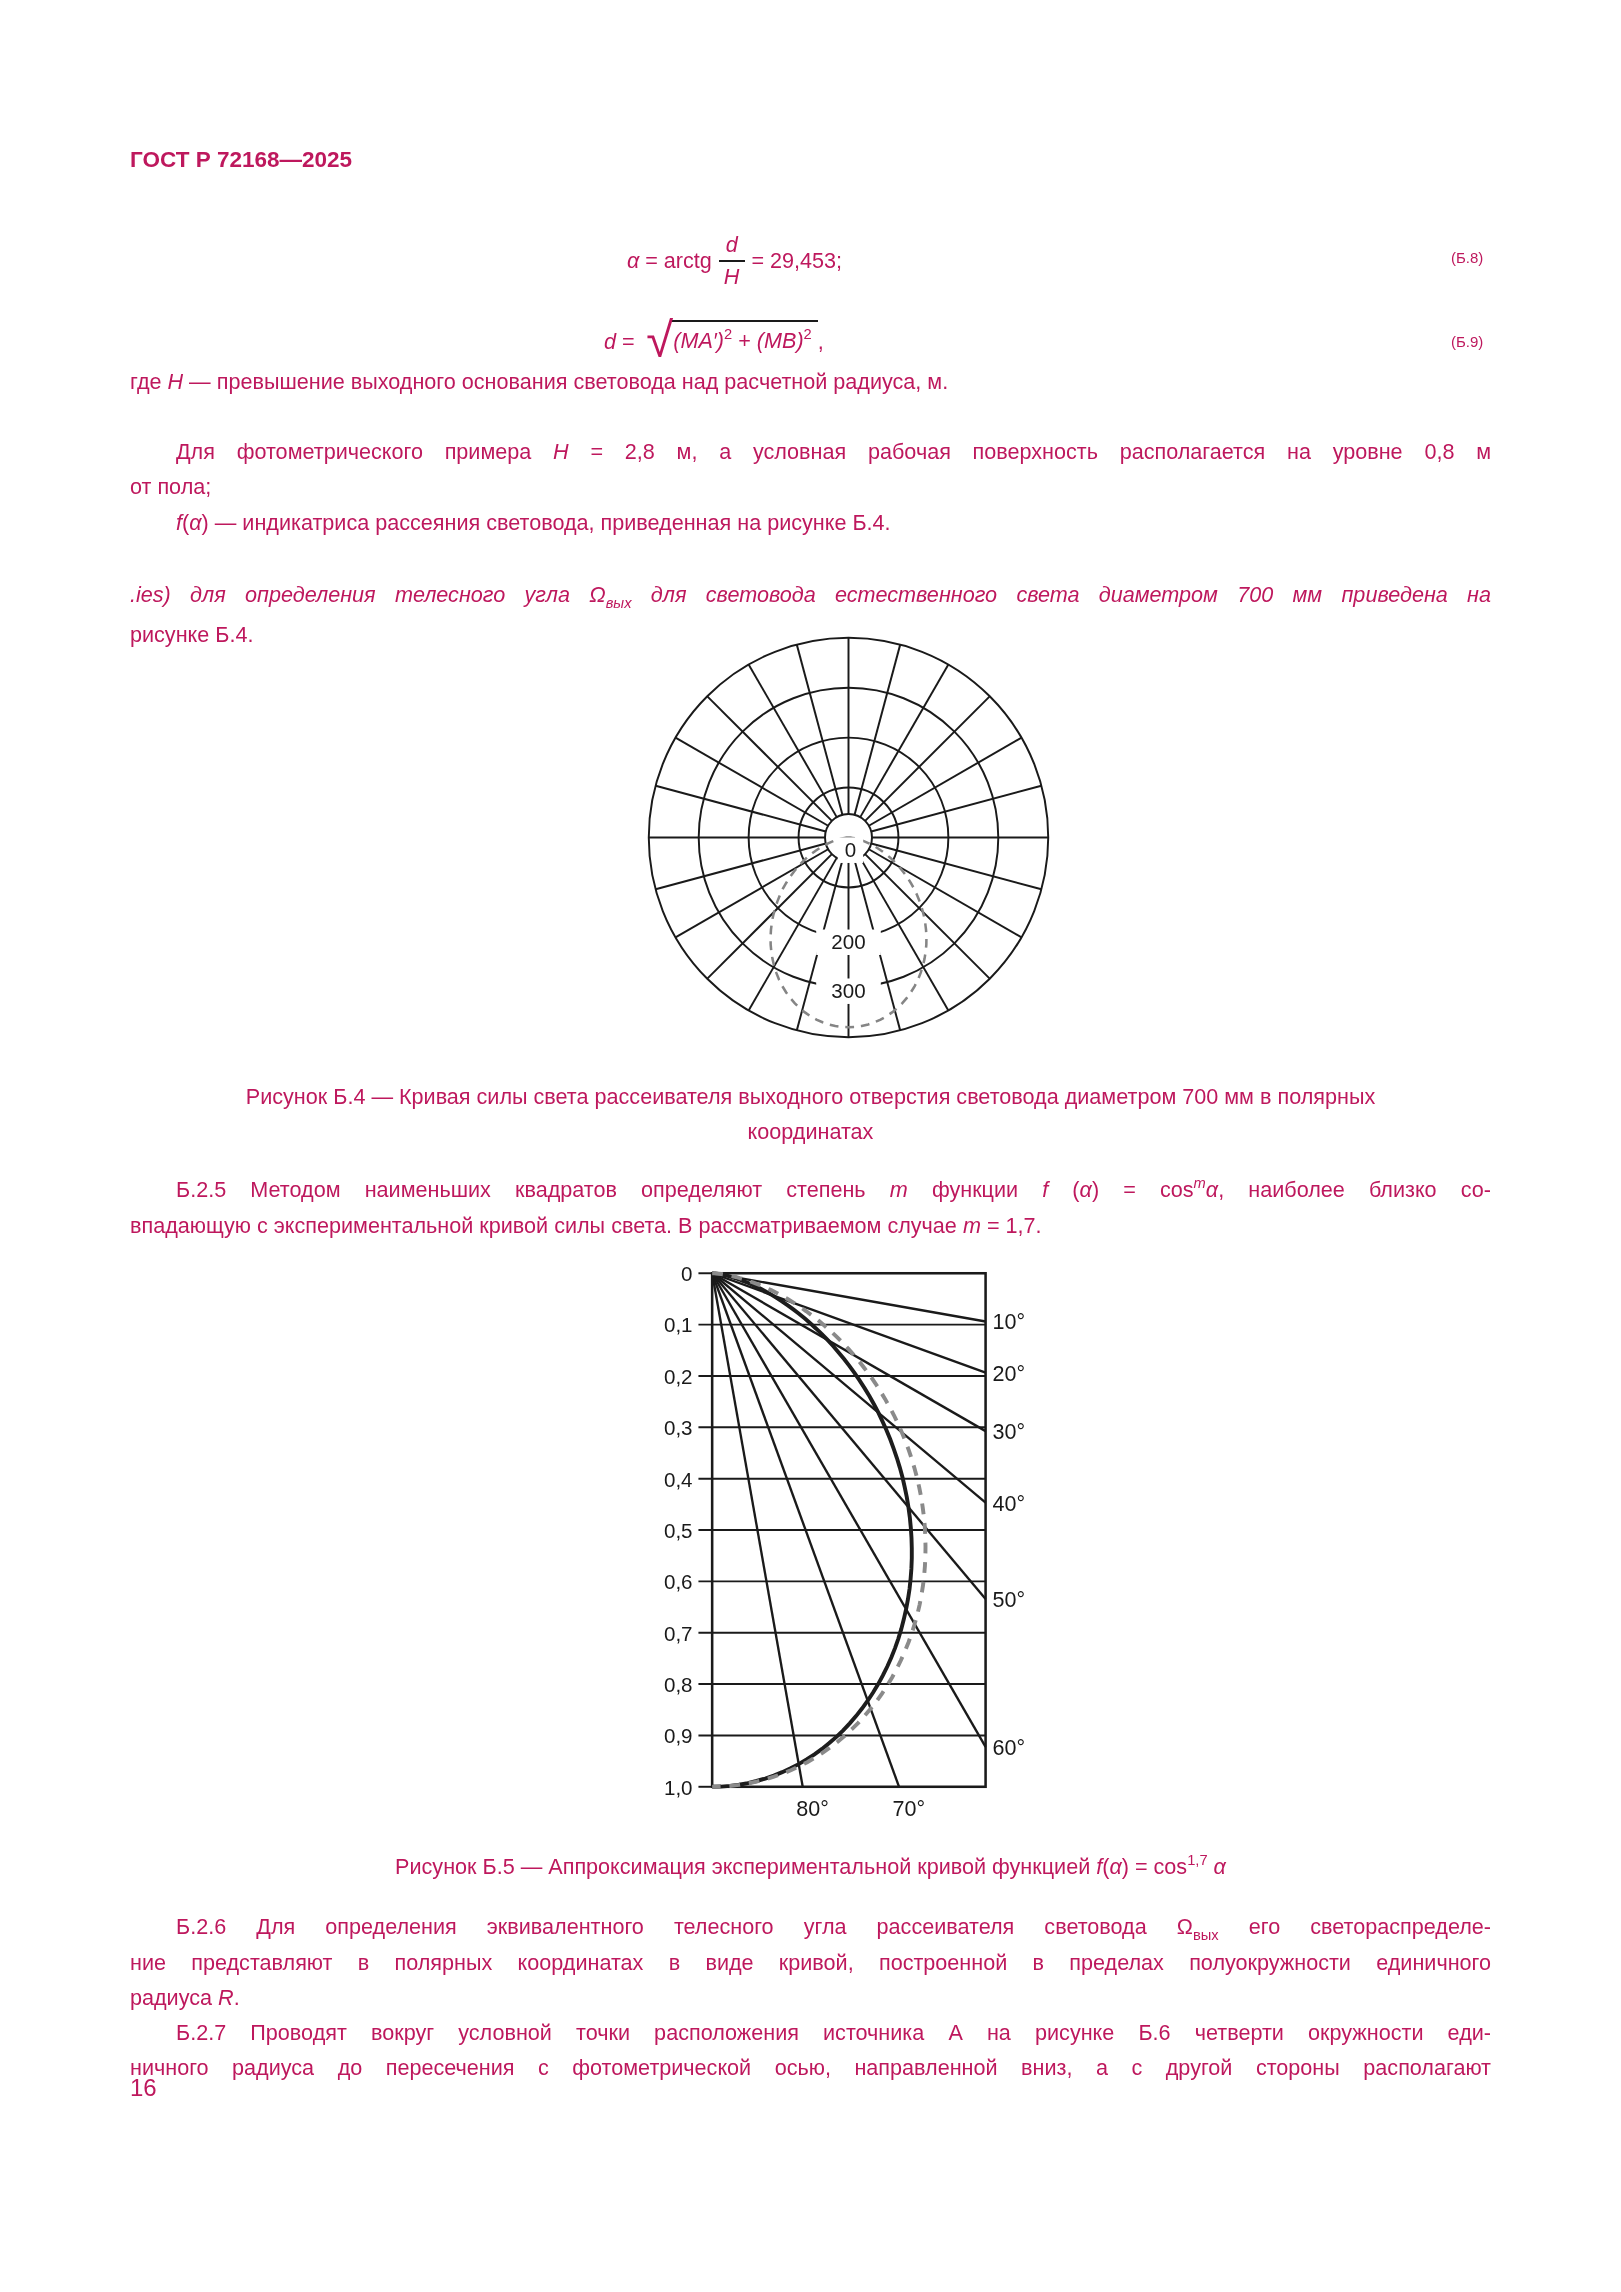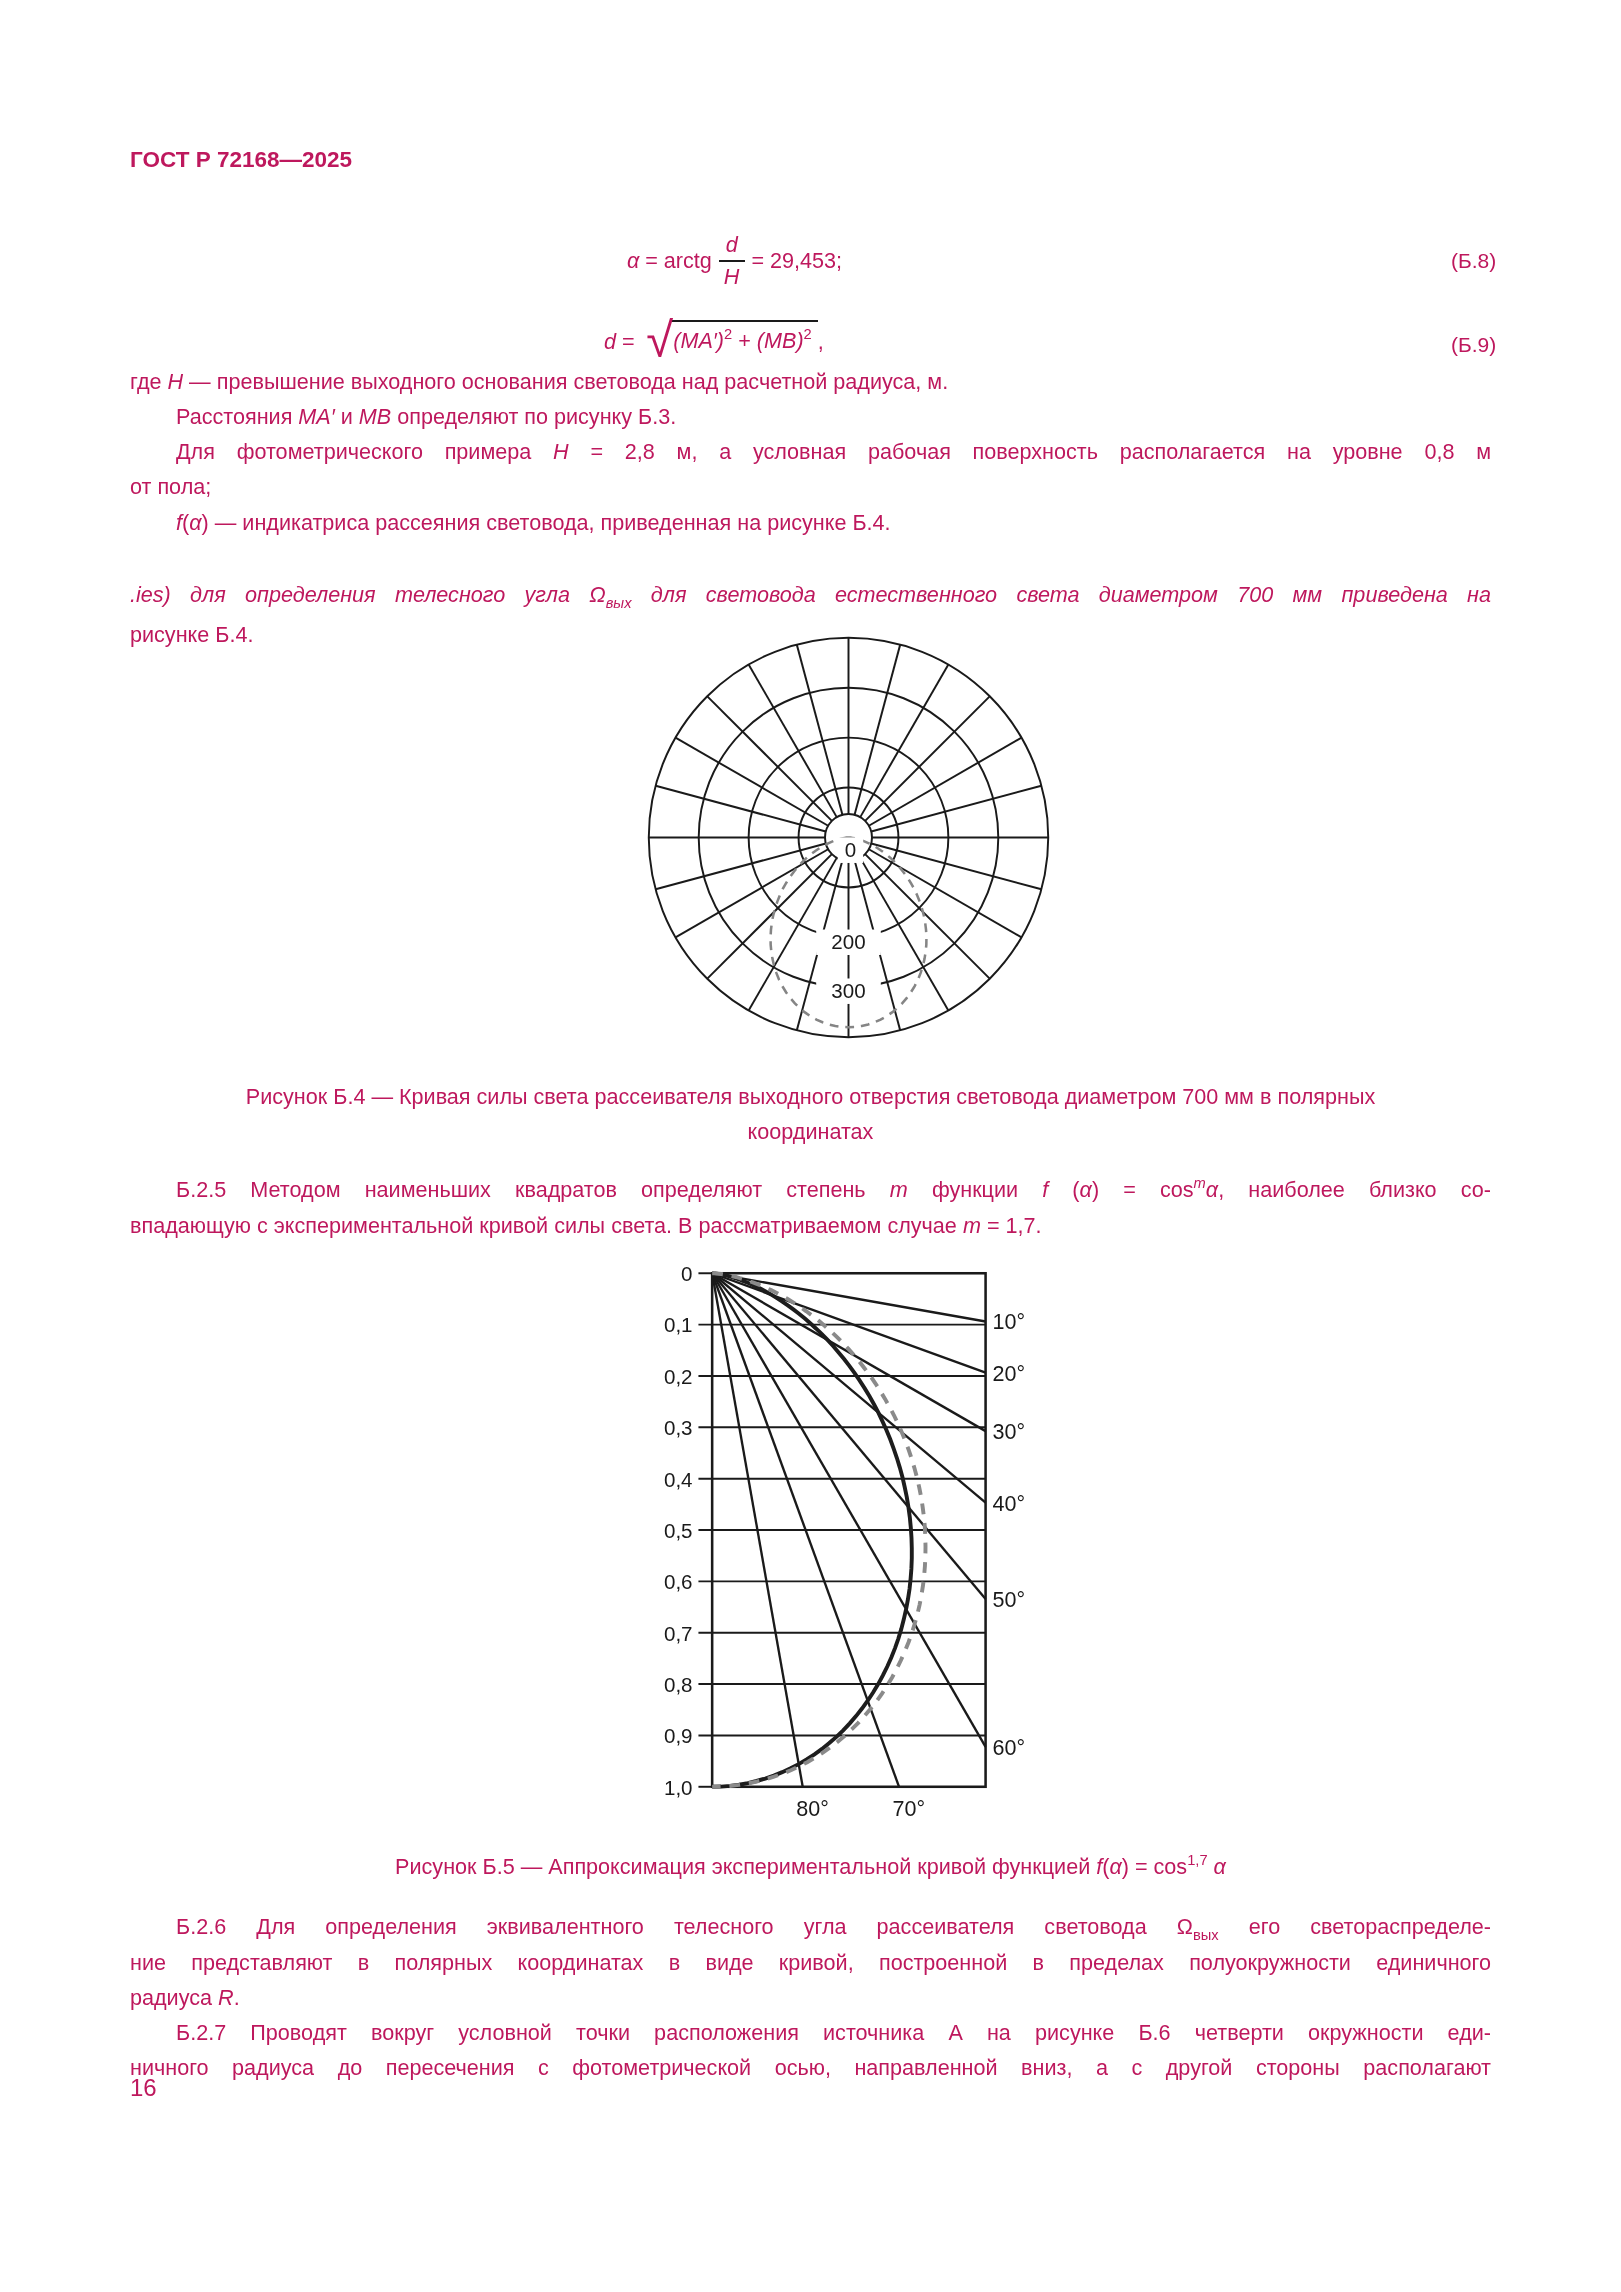--- a/index.html
+++ b/index.html
@@ -16,21 +16,21 @@
   sub{font-size:14.7px;vertical-align:-5.9px;line-height:0;}
   sup{font-size:14.7px;vertical-align:8.8px;line-height:0;}
   sup.it{font-style:italic;}
   .fm{font-size:21.6px;display:flex;align-items:center;}
   .frac{display:inline-flex;flex-direction:column;align-items:center;margin:0 6.9px;vertical-align:middle;}
   .frac .num{padding:0 6.9px 2px 6.9px;border-bottom:2px solid #1a1a1a;}
   .frac .den{padding-top:2px;}
   .sqrt{display:inline-flex;align-items:flex-start;margin-left:5.9px;}
   .rad{font-size:49px;line-height:43px;font-weight:100;transform:translateY(-1px);}
   .radicand{border-top:2.5px solid #1a1a1a;padding:5.9px 5.9px 0 2.9px;margin-left:-2.9px;}
-  .ftag{position:absolute;font-size:21px;text-align:center;}
+  .ftag{position:absolute;font-size:15px;text-align:center;}
   svg text{font-family:"Liberation Sans",sans-serif;fill:#1a1a1a;}
   .pgnum{font-size:24px;}
 </style>
 </head>
 <body>
 
 <div id="page">
 
   <div class="abs hdr" style="left:130px;top:147px;">ГОСТ Р 72168—2025</div>
 
@@ -52,21 +52,20 @@
       <span class="rad">√</span>
       <span class="radicand">
         <i>(MA′)</i><sup>2</sup><span> + </span><i>(MB)</i><sup>2</sup>
       </span>
     </span>
     <span>,</span>
   </div>
   <div class="ftag" style="left:1451px;top:333px;">(Б.9)</div>
 
   <div class="line l" style="top:364px;"><span>где </span><i>H</i><span> — превышение выходного основания световода над расчетной радиуса, м.</span></div>
-  <div class="line l ind" style="top:399px;"><span>Расстояния </span><i>MA′</i><span> и </span><i>MB</i><span> определяют по рисунку Б.3.</span></div>
   <div class="line j ind" style="top:434px;"><span>Для фотометрического примера </span><i>H</i><span> = 2,8 м, а условная рабочая поверхность располагается на уровне 0,8 м</span></div>
   <div class="line l" style="top:469px;"><span>от пола;</span></div>
   <div class="line l ind" style="top:505px;"><i>f</i><span>(</span><i>α</i><span>) — индикатриса рассеяния световода, приведенная на рисунке Б.4.</span></div>
   <div class="line j" style="top:577px;font-style:italic;"><span>.ies) для определения телесного угла Ω</span><sub>вых</sub><span> для световода естественного света диаметром 700 мм приведена на</span></div>
   <div class="line l" style="top:617px;"><span>рисунке Б.4.</span></div>
 
   <svg class="abs" id="fig-b4" width="431" height="421" style="left:633px;top:627px;" viewBox="0 0 440 430">
       <g>
         <circle cx="220" cy="215" r="51.0" fill="none" stroke="#1a1a1a" stroke-width="2"></circle>
         <circle cx="220" cy="215" r="102.0" fill="none" stroke="#1a1a1a" stroke-width="2"></circle>

